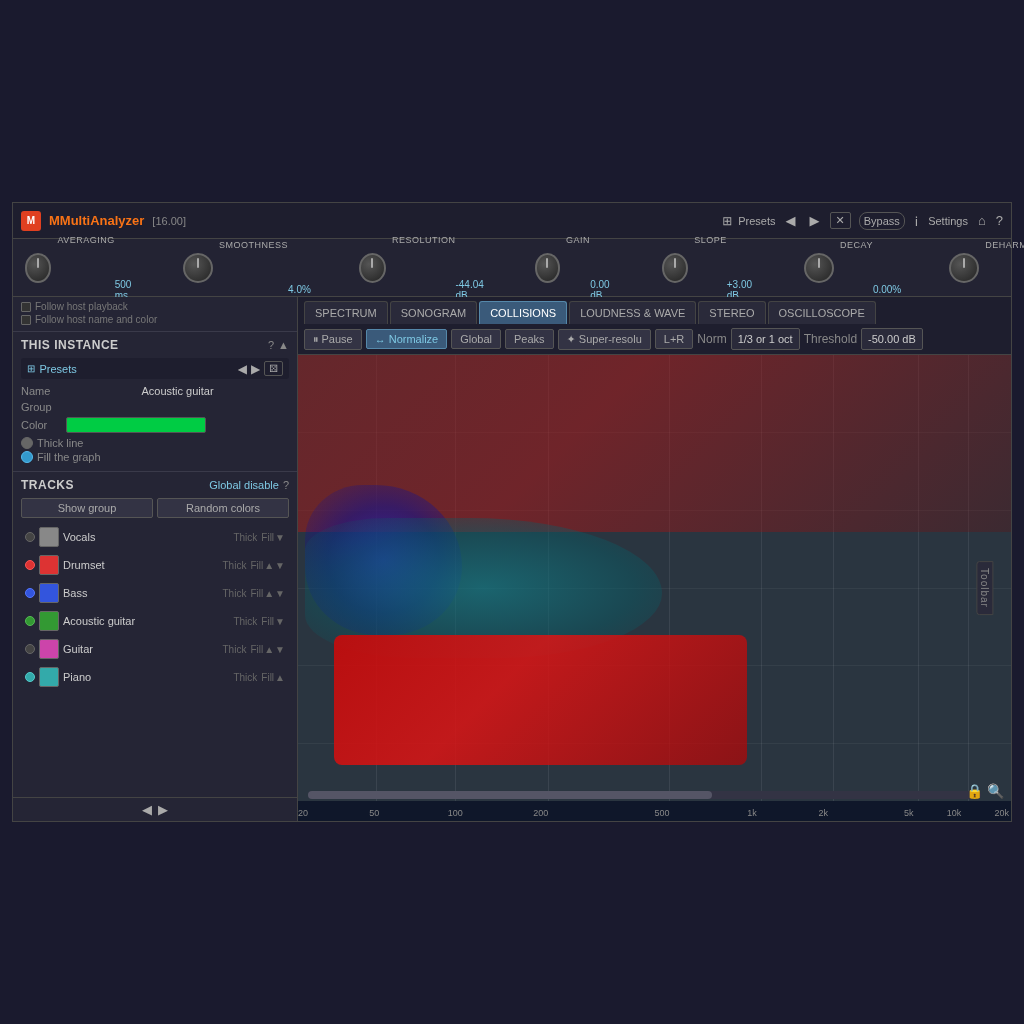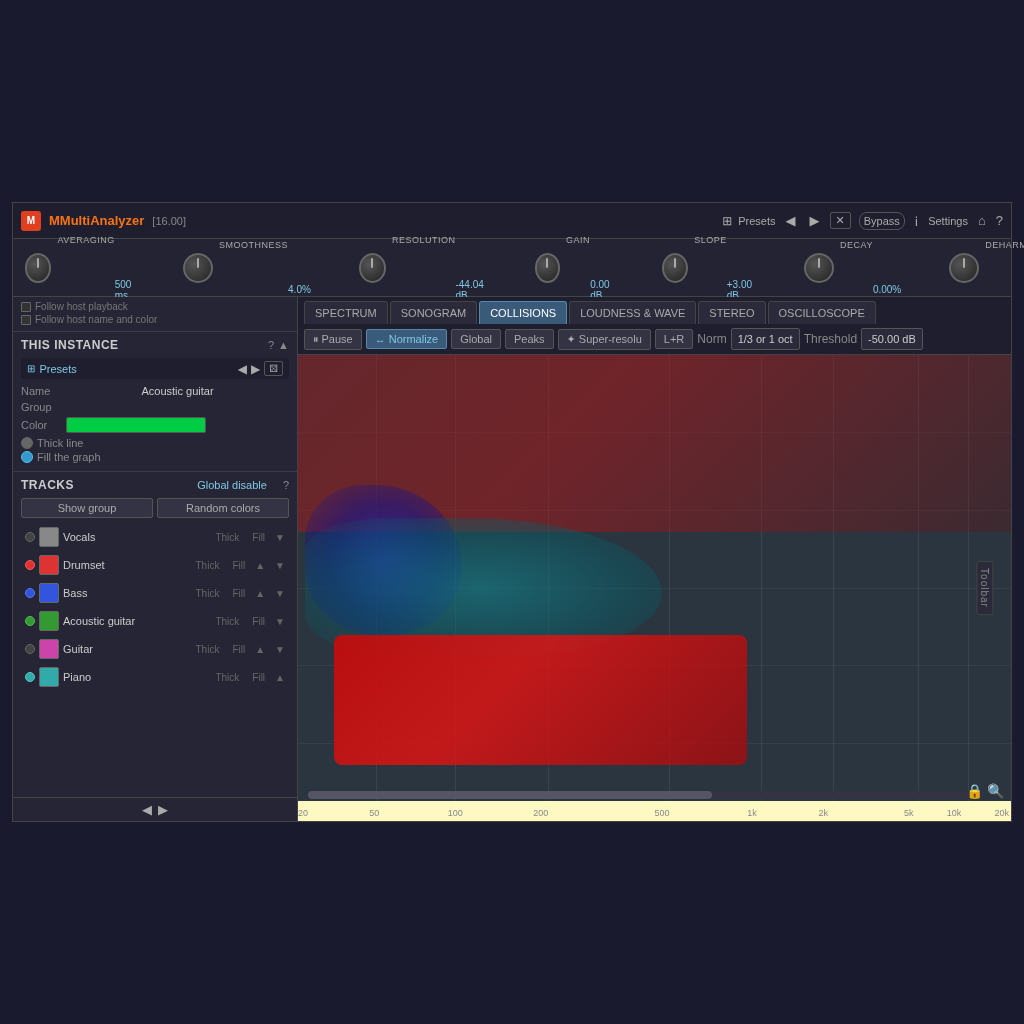--- a/index.html
+++ b/index.html
@@ -322,21 +322,21 @@
     .tracks-title {
       color: #ccc;
       font-size: 12px;
       font-weight: bold;
       text-transform: uppercase;
       letter-spacing: 0.5px;
     }
     .tracks-controls {
       display: flex;
       align-items: center;
-      gap: 16px;
+      gap: 4px;
     }
     .global-disable-btn {
       background: none;
       border: none;
       color: #7ec8e3;
       font-size: 11px;
       cursor: pointer;
     }
     .help-icon {
       color: #888;
@@ -391,21 +391,21 @@
       cursor: pointer;
     }
     .track-name {
       flex: 1;
       color: #ccc;
       font-size: 11px;
     }
     .track-options {
       display: flex;
       align-items: flex-start;
-      gap: 10px;
+      gap: 1px;
     }
     .track-opt-label {
       color: #666;
       font-size: 10px;
     }
     .track-arr-btn {
       background: none;
       border: none;
       color: #666;
       font-size: 10px;
@@ -529,21 +529,21 @@
       background: linear-gradient(135deg, rgba(200,10,10,0.9) 0%, rgba(220,20,20,0.85) 40%, rgba(180,5,5,0.7) 100%);
       border-radius: 8px;
     }
     
     .freq-axis {
       position: absolute;
       bottom: 0;
       left: 0;
       right: 0;
       height: 20px;
-      background: #fef9c3;
+      background: #0f172a;
       display: flex;
       align-items: center;
       padding: 0 6px;
     }
     .freq-label {
       position: absolute;
       bottom: 3px;
       color: #888;
       font-size: 9px;
     }

